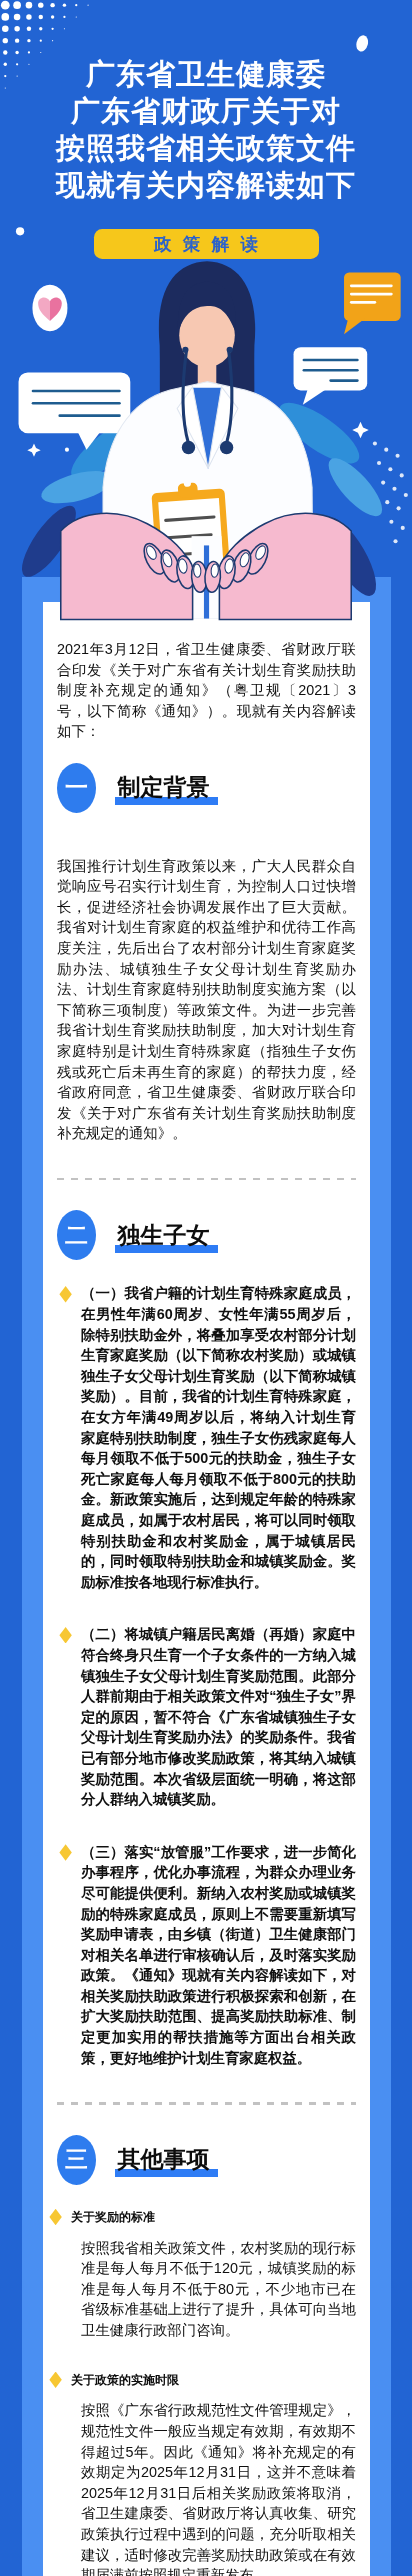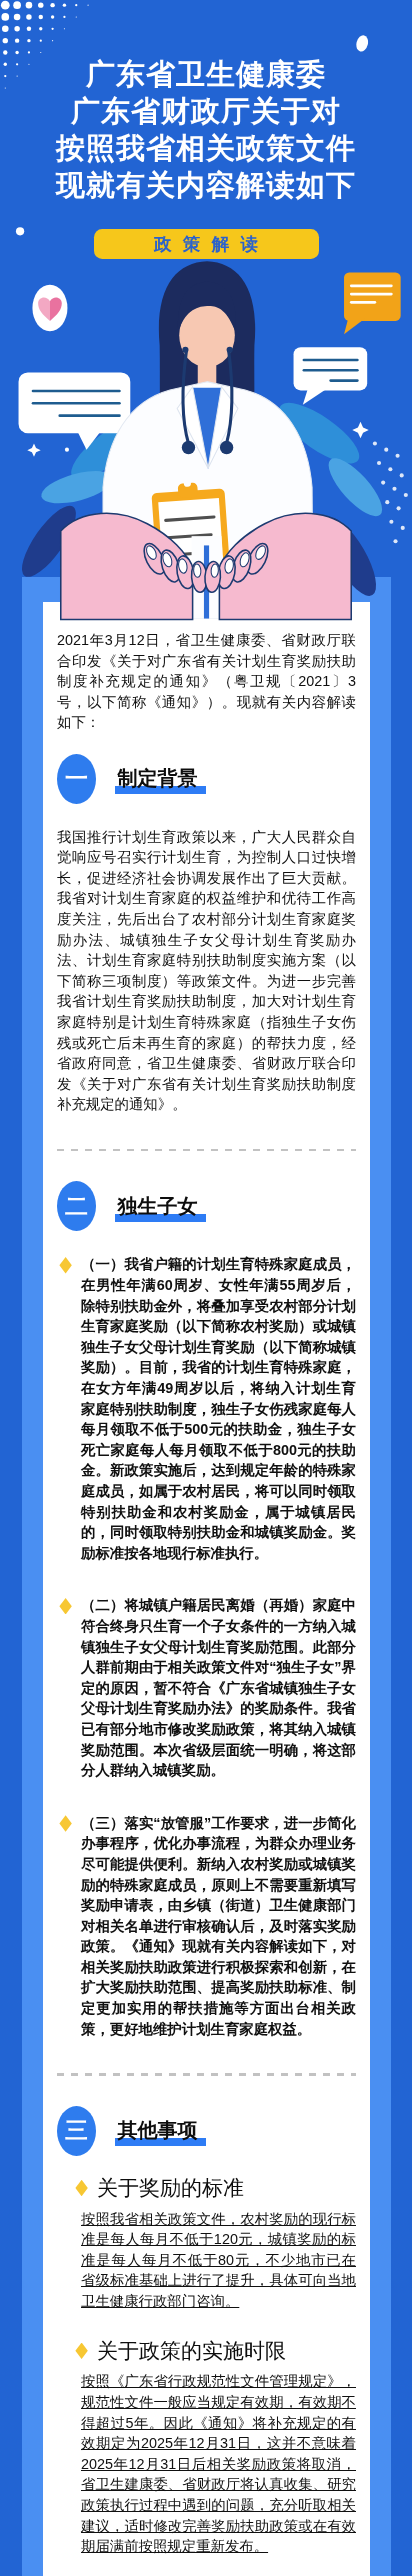--- a/index.html
+++ b/index.html
@@ -20,35 +20,35 @@
   .card{left:43px;top:602px;width:327px;height:2061px;background:#ffffff;
         box-sizing:border-box;padding:25px 14px 0 14px;overflow:hidden;}
   .p{font-size:14.4px;line-height:20.6px;color:#101010;text-align:justify;}
   .indent{margin-left:24px;width:275px;}
   .bullet{position:relative;font-weight:bold;}
   .diamond{position:absolute;left:-21.6px;top:2.6px;width:12.4px;height:16.5px;background:#F7C733;
            clip-path:polygon(50% 0,100% 50%,50% 100%,0 50%);}
   .sec{display:flex;align-items:center;gap:21.6px;}
   .num{width:39px;height:50px;border-radius:50%;background:#2E7CEE;color:#fff;
        font-size:23px;font-weight:700;display:flex;align-items:center;justify-content:center;flex:0 0 auto;}
-  .sec-title{position:relative;font-size:20px;font-weight:800;color:#0d0d0d;}
+  .sec-title{position:relative;font-size:23px;font-weight:800;color:#0d0d0d;}
   .sec-title .t{position:relative;z-index:1;}
   .sec-title .bar{position:absolute;left:-3.1px;right:-8.2px;bottom:-2.1px;height:8.2px;background:#2E7CF5;z-index:0;}
-  .subhead{position:relative;margin-left:40px;font-size:21px;font-weight:400;color:#0d0d0d;line-height:18.5px;}
+  .subhead{position:relative;margin-left:14px;font-size:12px;font-weight:700;color:#0d0d0d;line-height:18.5px;}
   .subhead .diamond{top:1px;}
   .divider{height:2.6px;margin:34px 0 30px 0;
            background:repeating-linear-gradient(90deg,#c2c2c2 0 7.2px,transparent 7.2px 14px);}
-  .mt-intro{margin-top:3px;}
+  .mt-intro{margin-top:12px;}
   .mt-h1{margin-top:20.6px;}
-  .mt-b1{margin-top:23px;}
+  .mt-b1{margin-top:43px;}
   .mt-lead{margin-top:27px;}
   .mt-bul1{margin-top:23px;}
   .mt-bul{margin-top:32px;}
   .mt-sub1{margin-top:23px;}
-  .mt-subp{margin-top:11.3px;text-decoration:underline;}
+  .mt-subp{margin-top:11.3px;}
   .mt-sub2{margin-top:30px;}
   svg{display:block;}
 </style>
 </head>
 <body>
 
 <div class="abs hero">
   <svg class="abs" style="left:0;top:0" width="98" height="108" id="halftone" viewBox="0 0 190 210">
       <circle cx="10" cy="10" r="8.5" fill="#ffffff"></circle>
       <circle cx="33" cy="10" r="7.5" fill="#ffffff"></circle>

